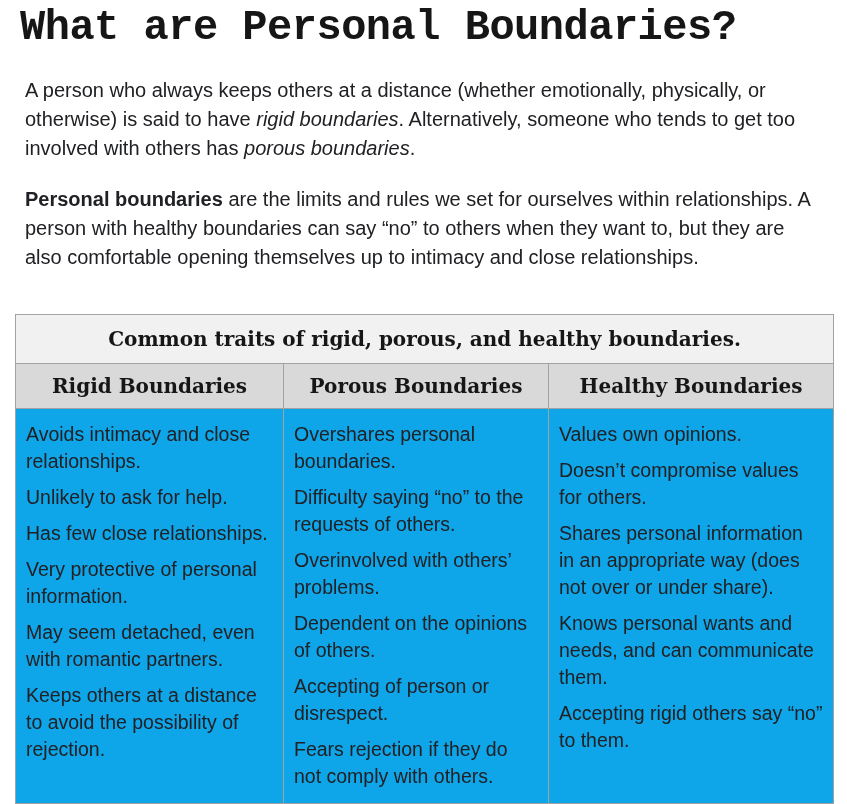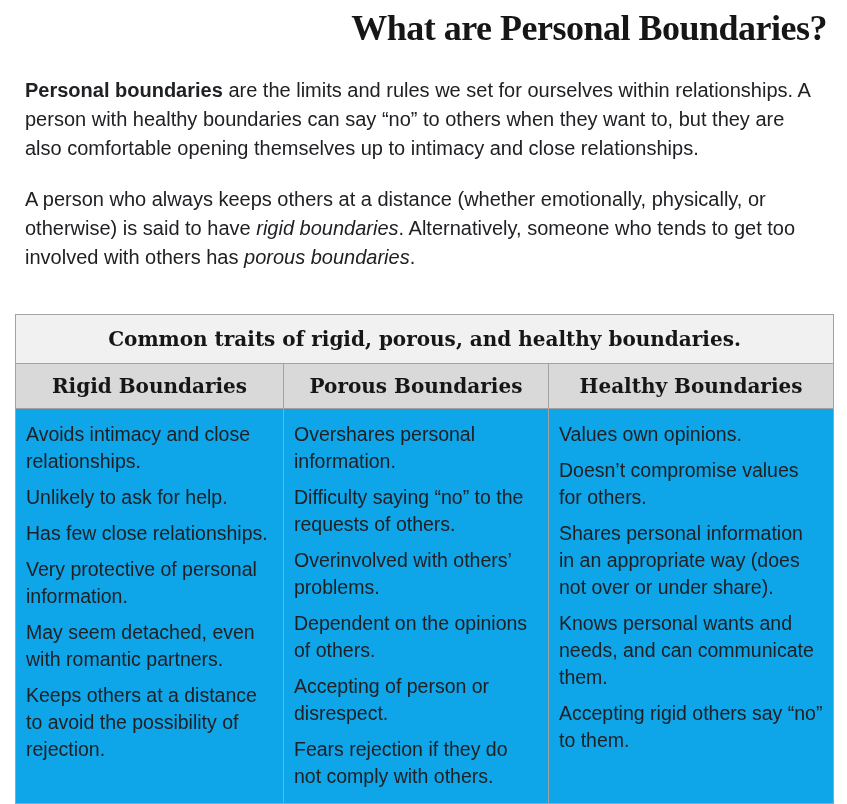--- a/index.html
+++ b/index.html
@@ -14,25 +14,25 @@
     overflow: hidden;
     font-family: "Liberation Sans", sans-serif;
     color: #202124;
   }
   .page {
     width: 847px;
     height: 804px;
     position: relative;
   }
   h1.page-title {
-    font-family: Liberation Serif, serif;
+    font-family: Liberation Mono, monospace;
     font-weight: 700;
-    font-size: 36px;
+    font-size: 42px;
     line-height: 40px;
-    text-align: right;
+    text-align: left;
     color: #161616;
     margin: 8px 20px 28px 20px;
     letter-spacing: -0.5px;
   }
   .para {
     font-size: 20px;
     line-height: 29px;
     margin: 0 36px 22px 25px;
     color: #202124;
   }
@@ -81,23 +81,23 @@
   col.c2 { width: 265px; }
   col.c3 { width: 285px; }
 </style>
 </head>
 <body>
 
 <div class="page">
 
   <h1 class="page-title">What are Personal Boundaries?</h1>
 
+  <p class="para"><span>A person who always keeps others at a distance (whether emotionally, physically, or otherwise) is said to have </span><em>rigid boundaries</em><span>. Alternatively, someone who tends to get too involved with others has </span><em>porous boundaries</em><span>.</span></p>
+
   <p class="para"><strong>Personal boundaries</strong><span> are the limits and rules we set for ourselves within relationships. A person with healthy boundaries can say “no” to others when they want to, but they are also comfortable opening themselves up to intimacy and close relationships.</span></p>
-
-  <p class="para"><span>A person who always keeps others at a distance (whether emotionally, physically, or otherwise) is said to have </span><em>rigid boundaries</em><span>. Alternatively, someone who tends to get too involved with others has </span><em>porous boundaries</em><span>.</span></p>
 
   <table class="boundaries-table">
     <colgroup>
       <col class="c1">
         <col class="c2">
         <col class="c3">
     </colgroup>
     <thead>
       <tr>
         <th colspan="3" class="caption-cell">Common traits of rigid, porous, and healthy boundaries.</th>
@@ -112,21 +112,21 @@
       <tr>
         <td class="traits-cell">
             <p class="trait">Avoids intimacy and close relationships.</p>
             <p class="trait">Unlikely to ask for help.</p>
             <p class="trait">Has few close relationships.</p>
             <p class="trait">Very protective of personal information.</p>
             <p class="trait">May seem detached, even with romantic partners.</p>
             <p class="trait">Keeps others at a distance to avoid the possibility of rejection.</p>
           </td>
         <td class="traits-cell">
-            <p class="trait">Overshares personal information.</p>
+            <p class="trait">Overshares personal boundaries.</p>
             <p class="trait">Difficulty saying “no” to the requests of others.</p>
             <p class="trait">Overinvolved with others’ problems.</p>
             <p class="trait">Dependent on the opinions of others.</p>
             <p class="trait">Accepting of person or disrespect.</p>
             <p class="trait">Fears rejection if they do not comply with others.</p>
           </td>
         <td class="traits-cell">
             <p class="trait">Values own opinions.</p>
             <p class="trait">Doesn’t compromise values for others.</p>
             <p class="trait">Shares personal information in an appropriate way (does not over or under share).</p>

